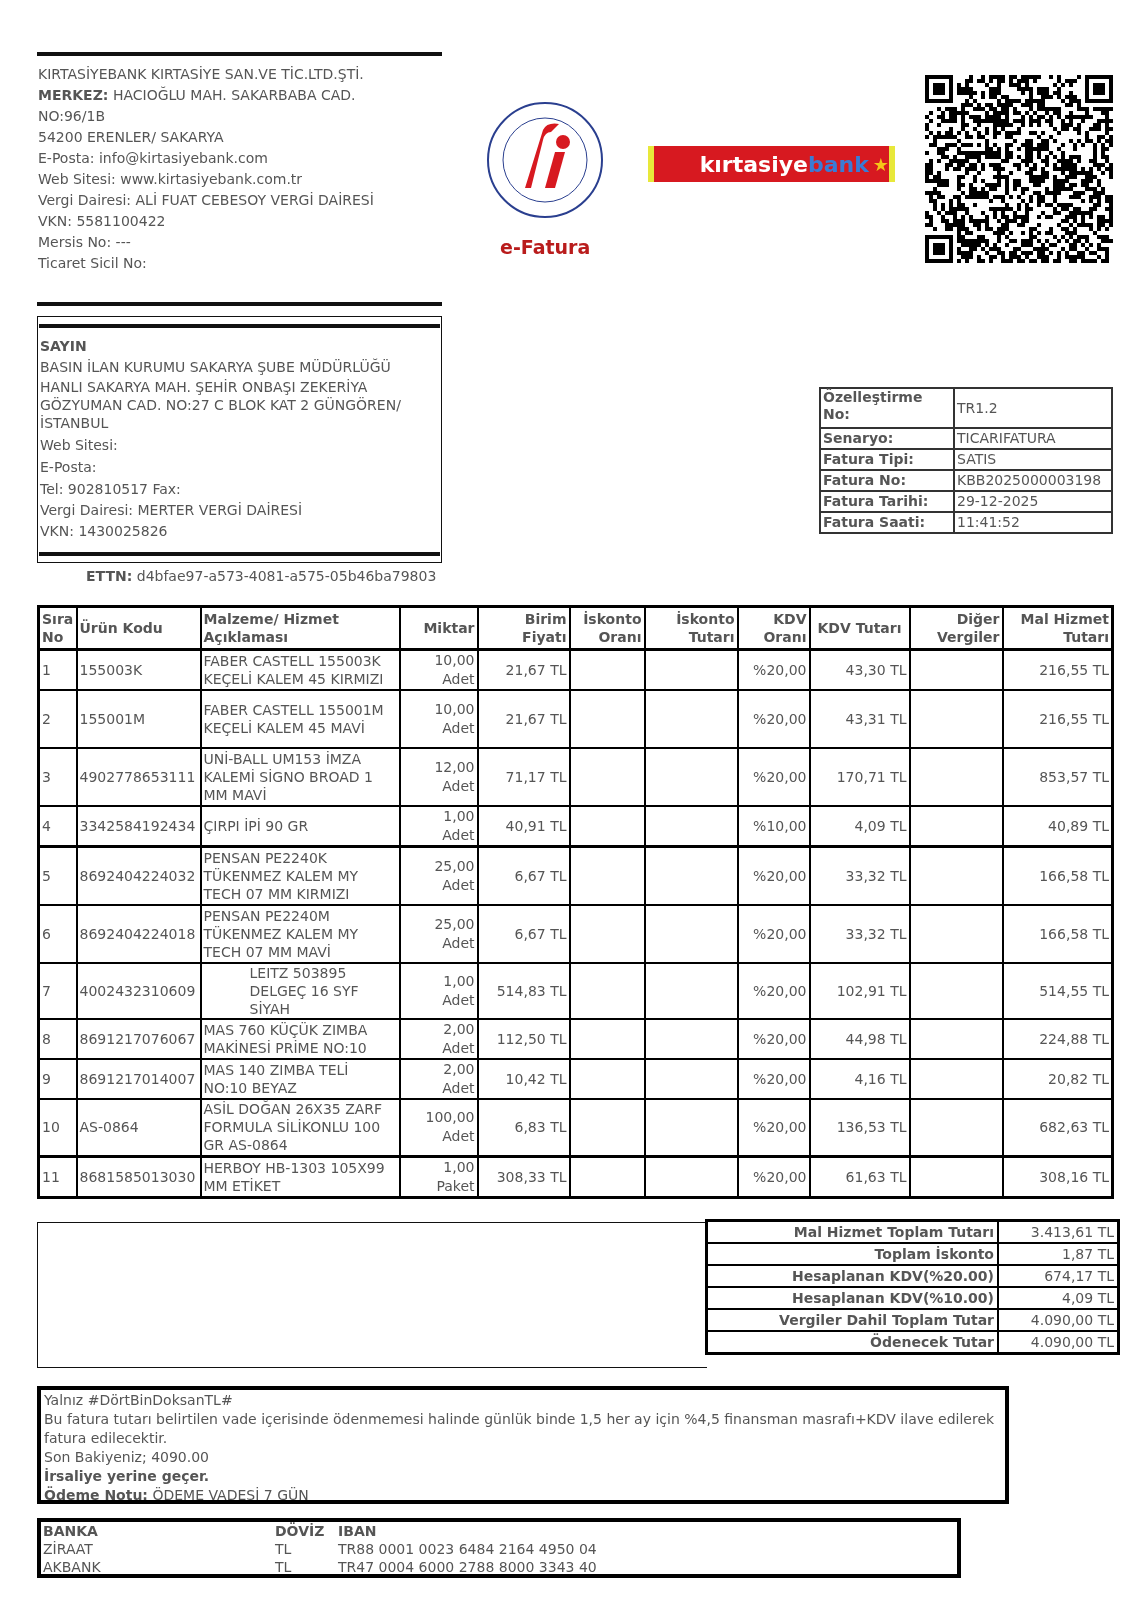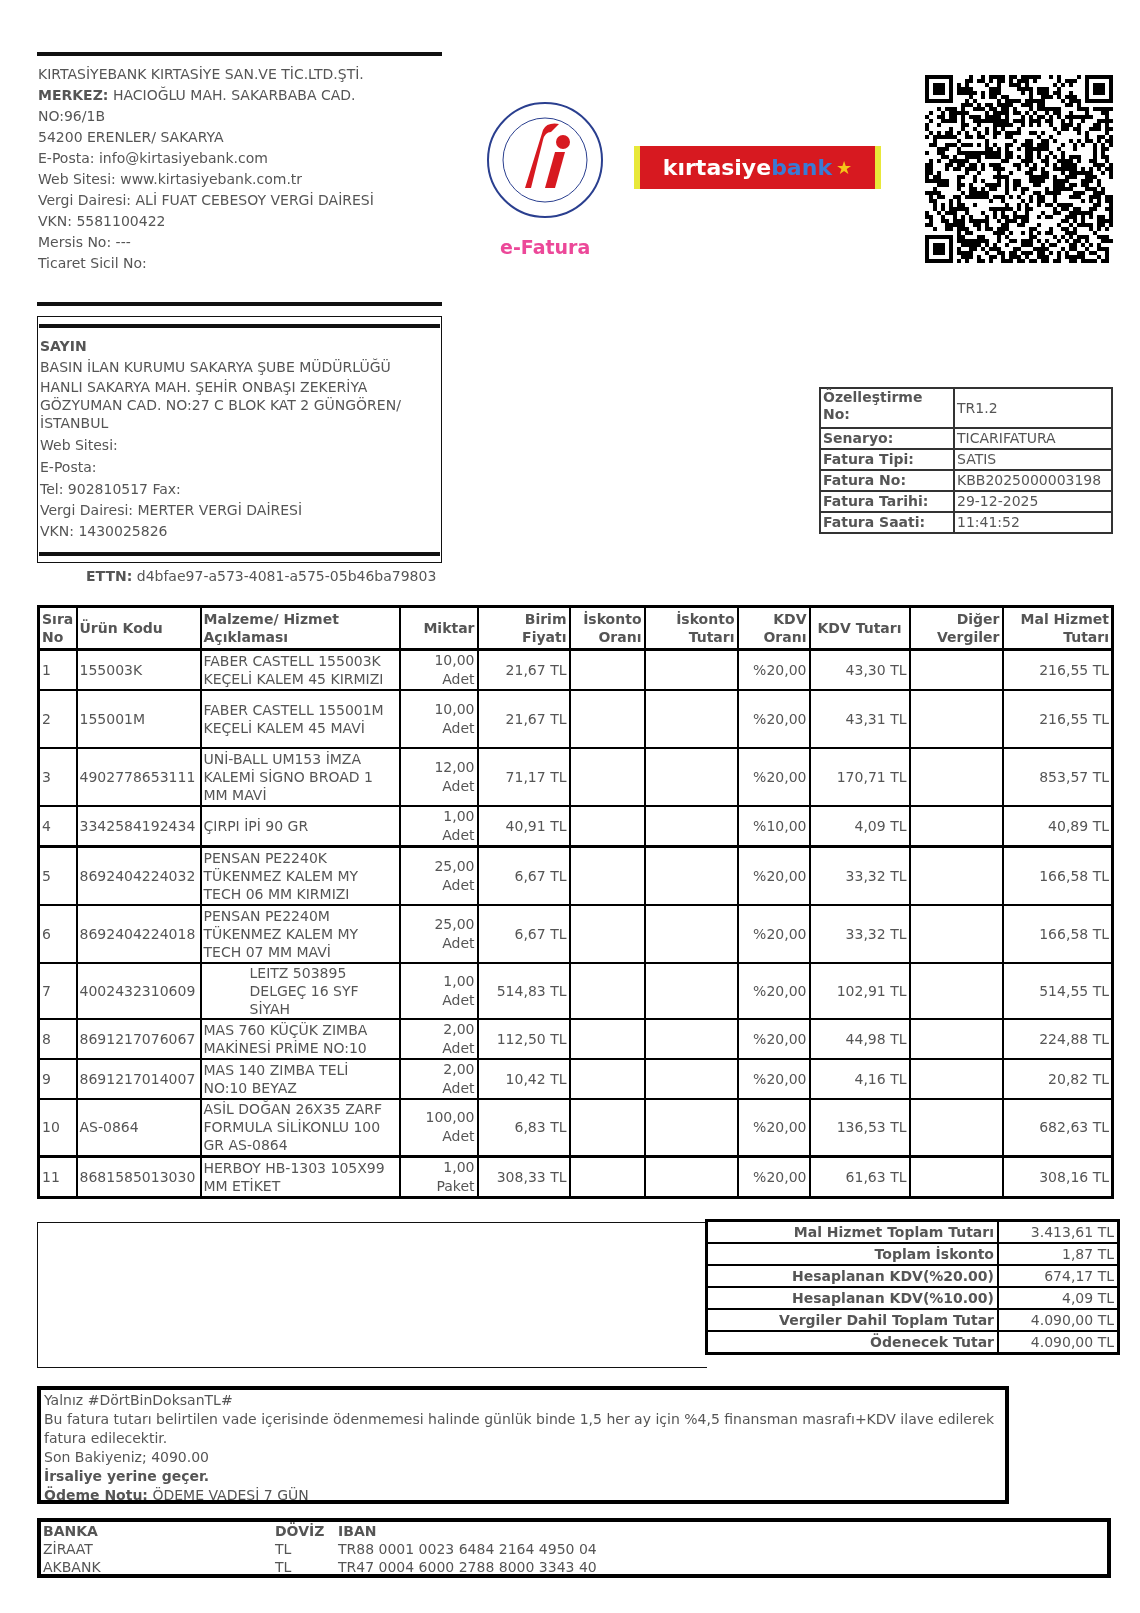--- a/index.html
+++ b/index.html
@@ -6,24 +6,24 @@
   body { width:1140px; height:1613px; position:relative; overflow:hidden;
          font-family:"DejaVu Sans", sans-serif; color:#555; font-size:14px; }
   .abs { position:absolute; }
   b, .b { font-weight:bold; }
   .line { line-height:21px; white-space:nowrap; }
   .rule { position:absolute; background:#111; }
   
   #seller { left:38px; top:64px; width:400px; }
   
   #gib-logo { left:485px; top:100px; width:120px; height:120px; }
-  #efatura { left:500px; top:236px; font-size:19px; font-weight:bold; color:#ec4899; }
-  #kb-logo { left:634px; top:146px; width:247px; height:43px; background:#d71920;
+  #efatura { left:500px; top:236px; font-size:19px; font-weight:bold; color:#b91c1c; }
+  #kb-logo { left:648px; top:146px; width:247px; height:36px; background:#d71920;
              border-left:6px solid #e8e83a; border-right:6px solid #e8e83a; box-sizing:border-box;
-             display:flex; align-items:center; justify-content:center; }
+             display:flex; align-items:center; justify-content:flex-end; }
   #kb-logo .t1 { color:#fff; font-weight:bold; font-size:22px; }
   #kb-logo .t2 { color:#3a7bd5; font-weight:bold; font-size:22px; }
   #qr { left:925px; top:75px; width:188px; height:188px; }
   
   #buyer-box { left:37px; top:316px; width:405px; height:247px; border:1px solid #111; box-sizing:border-box; }
   #buyer { left:40px; top:336px; width:400px; }
   #buyer .line { line-height:20px; }
   #ettn { left:38px; top:566px;margin-left:48px; }
   
   #meta { left:819px; top:387px; border-collapse:collapse; }
@@ -42,21 +42,21 @@
   
   #totals-box { left:37px; top:1222px; width:670px; height:146px; border:1px solid #111; border-right:none; box-sizing:border-box; }
   #totals { left:705px; top:1219px; border-collapse:collapse; border:3px solid #000; }
   #totals td { border:2px solid #000; font-size:14px; height:20px; padding:0 3px; text-align:right; line-height:18px; }
   #totals td.k { font-weight:bold; width:283px; }
   #totals td.v { width:112px; white-space:nowrap; }
   
   #notes { left:37px; top:1386px; width:972px; height:118px; border:4px solid #000; box-sizing:border-box; padding:1px 3px; }
   #notes .line { line-height:19px; white-space:normal; }
   
-  #bank { left:37px; top:1518px; width:1074px; height:60px; border:4px solid #000; box-sizing:border-box; }
+  #bank { left:37px; top:1518px; width:924px; height:60px; border:4px solid #000; box-sizing:border-box; }
   #bank .line { position:absolute; line-height:18px; }
 </style>
 </head>
 <body>
 
 <div class="rule" style="left:37px;top:52px;width:405px;height:4px;"></div>
 
 <div id="seller" class="abs">
   <div class="line">KIRTASİYEBANK KIRTASİYE SAN.VE TİC.LTD.ŞTİ.</div>
   <div class="line"><b>MERKEZ:</b><span> HACIOĞLU MAH. SAKARBABA CAD.</span></div>
@@ -1241,21 +1241,21 @@
         <td></td>
         <td></td>
         <td>%10,00</td>
         <td>4,09 TL</td>
         <td></td>
         <td>40,89 TL</td>
       </tr>
       <tr style="height: 58px; border-top: 3px solid rgb(0, 0, 0);">
         <td class="l">5</td>
         <td class="l">8692404224032</td>
-        <td class="l" style="line-height: 18px;"> PENSAN PE2240K TÜKENMEZ KALEM MY TECH 06 MM KIRMIZI</td>
+        <td class="l" style="line-height: 18px;"> PENSAN PE2240K TÜKENMEZ KALEM MY TECH 07 MM KIRMIZI</td>
         <td class="qty">
           <div>25,00</div>
           <div>Adet</div>
         </td>
         <td>6,67 TL</td>
         <td></td>
         <td></td>
         <td>%20,00</td>
         <td>33,32 TL</td>
         <td></td>

